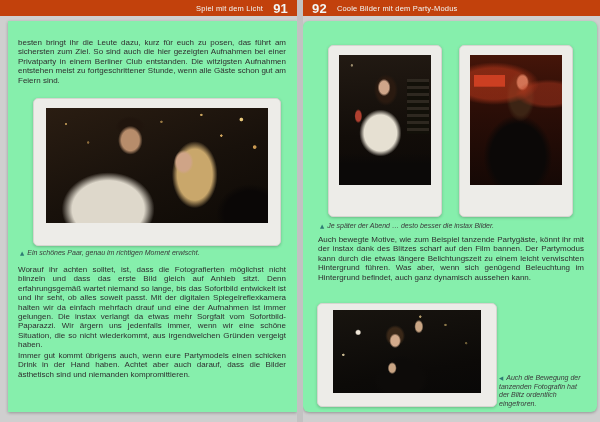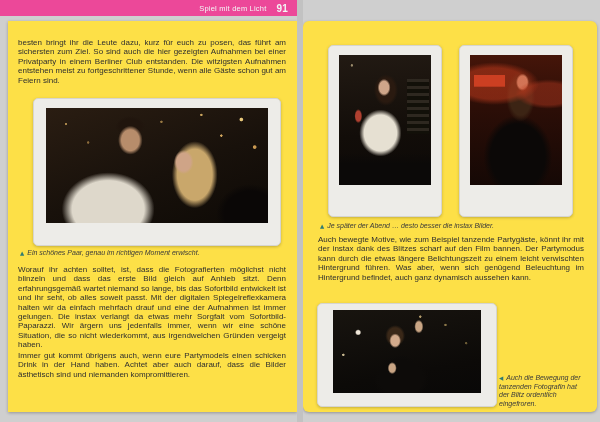--- a/index.html
+++ b/index.html
@@ -6,30 +6,30 @@
   body{
     width:600px;height:422px;
     background:#d2d2d2;
     font-family:"Liberation Sans","DejaVu Sans",sans-serif;
     position:relative;overflow:hidden;
   }
   .canvas{position:absolute;left:0;top:0;width:600px;height:422px;background:#cfcfcf;}
   .seam{position:absolute;left:297px;top:0;width:6px;height:422px;background:#c2c2c2;}
 
   
-  .hbar{position:absolute;top:0;height:16px;background:#ec4899;color:#f2f6f5;
+  .hbar{position:absolute;top:0;height:16px;background:#c2410c;color:#f2f6f5;
         display:flex;align-items:center;font-size:7.5px;letter-spacing:.2px;}
   .hbar-left{left:0;width:297px;justify-content:flex-end;padding-right:9px;box-sizing:border-box;}
   .hbar-right{left:303px;width:297px;justify-content:flex-start;padding-left:9px;box-sizing:border-box;}
-  .hbar .pnum{font-weight:bold;font-size:10px;}
+  .hbar .pnum{font-weight:bold;font-size:13px;}
   .hbar-left .pnum{margin-left:10px;}
   .hbar-right .pnum{margin-right:10px;}
 
   
-  .page{position:absolute;top:21px;height:391px;background:#fde047;
+  .page{position:absolute;top:21px;height:391px;background:#86efac;
         box-shadow:0 1px 3px rgba(0,0,0,.28);}
   .page-left{left:8px;width:289px;}
   .page-right{left:303px;width:294px;border-radius:6px;}
 
   .para{position:absolute;font-size:8px;line-height:9.4px;color:#2e2e2e;
         text-align:justify;}
   .page-left .para{left:10px;width:268px;}
   .page-right .para{left:15px;width:266px;}
 
   .caption{position:absolute;font-size:7px;line-height:8.6px;color:#3a3a3a;
@@ -119,20 +119,24 @@
 </style>
 </head>
 <body>
 
 <div class="canvas">
 
   <div class="hbar hbar-left">
     <span>Spiel mit dem Licht</span>
     <span class="pnum">91</span>
   </div>
+  <div class="hbar hbar-right">
+    <span class="pnum">92</span>
+    <span>Coole Bilder mit dem Party-Modus</span>
+  </div>
 
   <div class="page page-left">
     <div class="para" id="lp-para1">besten bringt ihr die Leute dazu, kurz für euch zu posen, das führt am sichersten zum Ziel. So sind auch die hier gezeigten Aufnahmen bei einer Privatparty in einem Berliner Club entstanden. Die witzigsten Aufnahmen entstehen meist zu fortgeschrittener Stunde, wenn alle Gäste schon gut am Feiern sind.</div>
 
     <div class="polaroid" id="polaroid-couple">
       <div class="photo photo-couple"></div>
     </div>
 
     <div class="caption" id="lp-caption">
       <span class="arr">▲</span><span>Ein schönes Paar, genau im richtigen Moment erwischt.</span>

